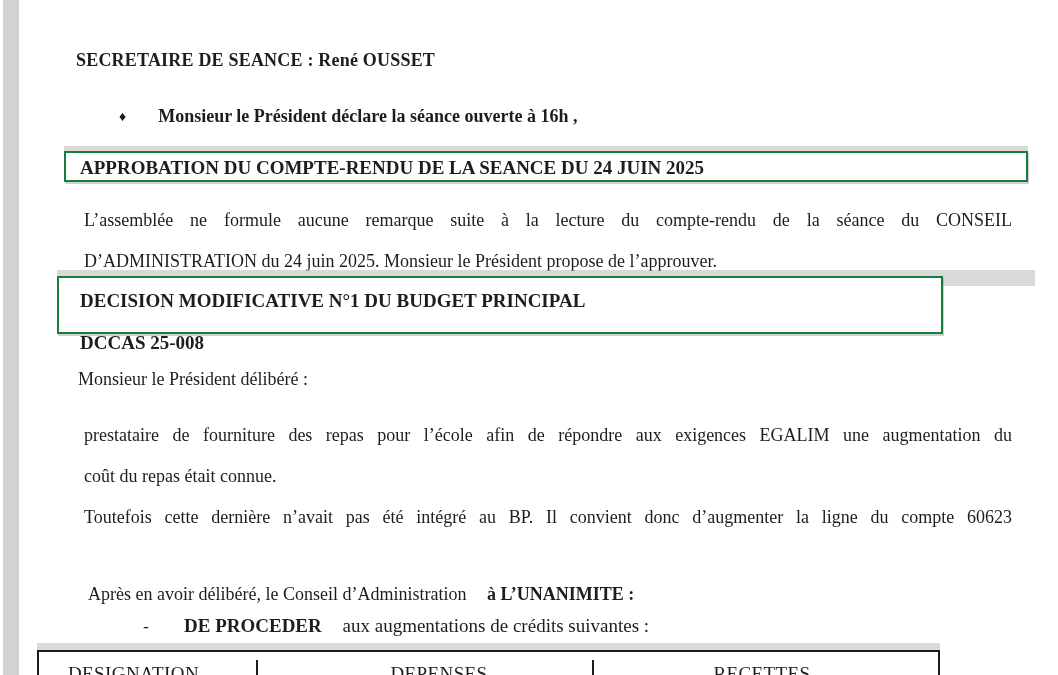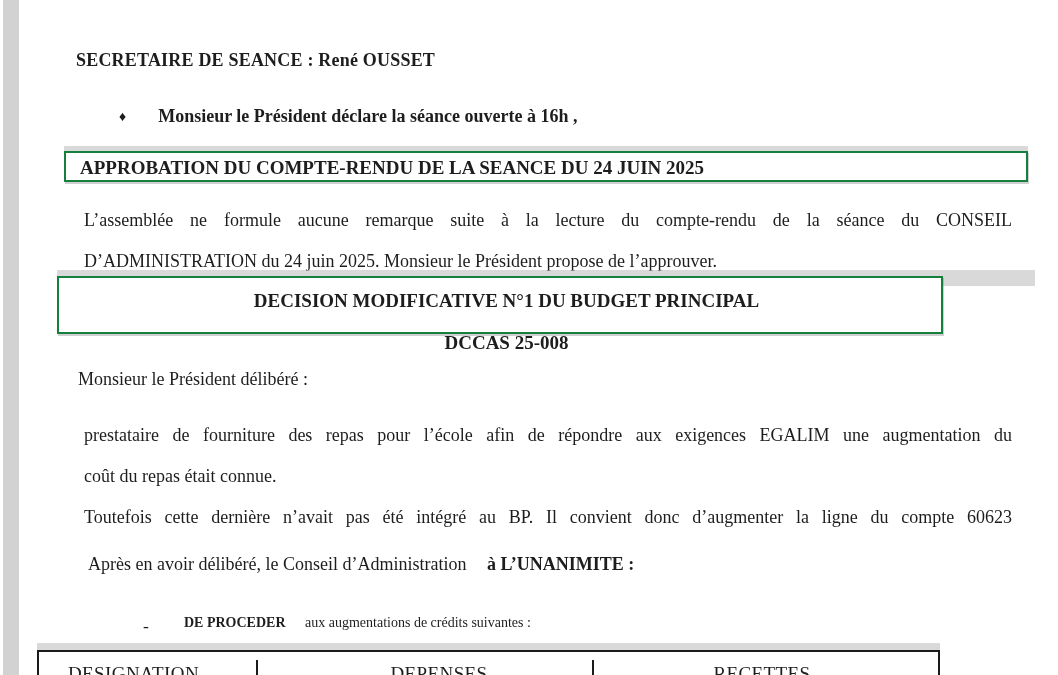--- a/index.html
+++ b/index.html
@@ -40,32 +40,32 @@
     font-weight: bold; font-size: 19px;
     background: #fff;
     box-shadow: 1px 2px 0 rgba(120,120,120,.35);
   }
   .box1 {
     left: 64px; top: 151px; width: 964px; height: 31px;
     padding: 1px 0 0 6px; line-height: 27px; white-space: nowrap;
   }
   .box2 {
     left: 57px; top: 276px; width: 886px; height: 58px;
-    padding: 2px 0 0 13px; line-height: 26px; white-space: nowrap; text-align: center;
+    padding: 2px 0 0 13px; line-height: 26px; white-space: nowrap;
   }
 
   
   .bodytext { font-size: 18px; line-height: 25px; }
   .para1 { left: 68px; top: 192px; width: 960px; }
   .para2 { left: 68px; top: 407px; width: 960px; }
   .jline { text-align: justify; text-align-last: justify; }
   .intro-line { left: 70px; top: 359px; white-space: nowrap; }
-  .delib-line { left: 72px; top: 544px; white-space: nowrap; }
+  .delib-line { left: 72px; top: 574px; white-space: nowrap; }
   .list-dash { left: 135px; top: 608px; font-size: 17.5px; }
-  .list-text { left: 168px; top: 607px; font-size: 14px; white-space: nowrap; }
+  .list-text { left: 168px; top: 607px; font-size: 19px; white-space: nowrap; }
   .b { font-weight: bold; }
 
   
   .doc-table {
     left: 37px; top: 650px; width: 903px; height: 60px;
     border: 2px solid #1b1b1b;
     display: flex;
     font-size: 19px;
     background: #fff;
   }

